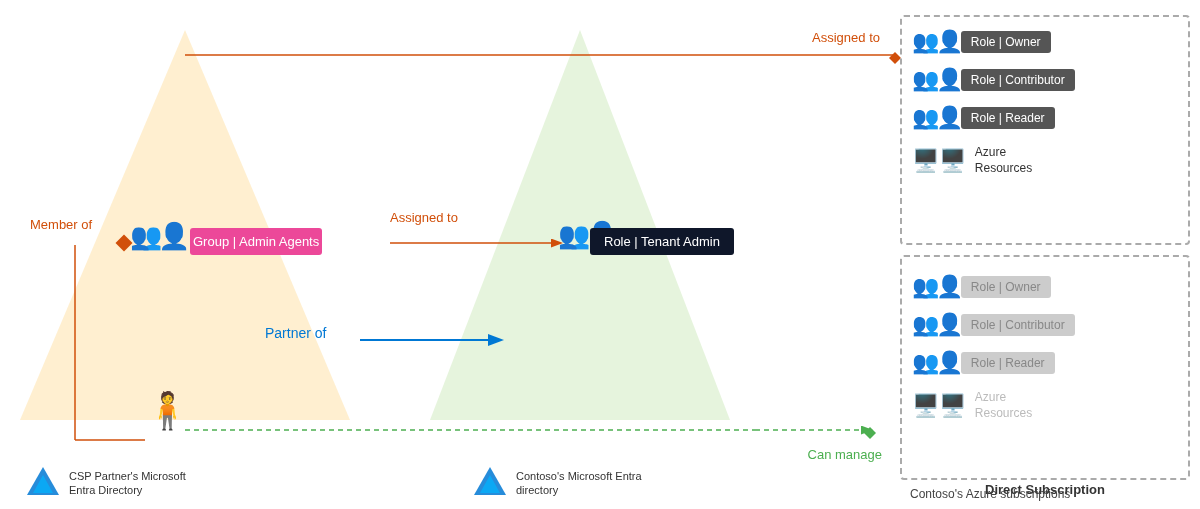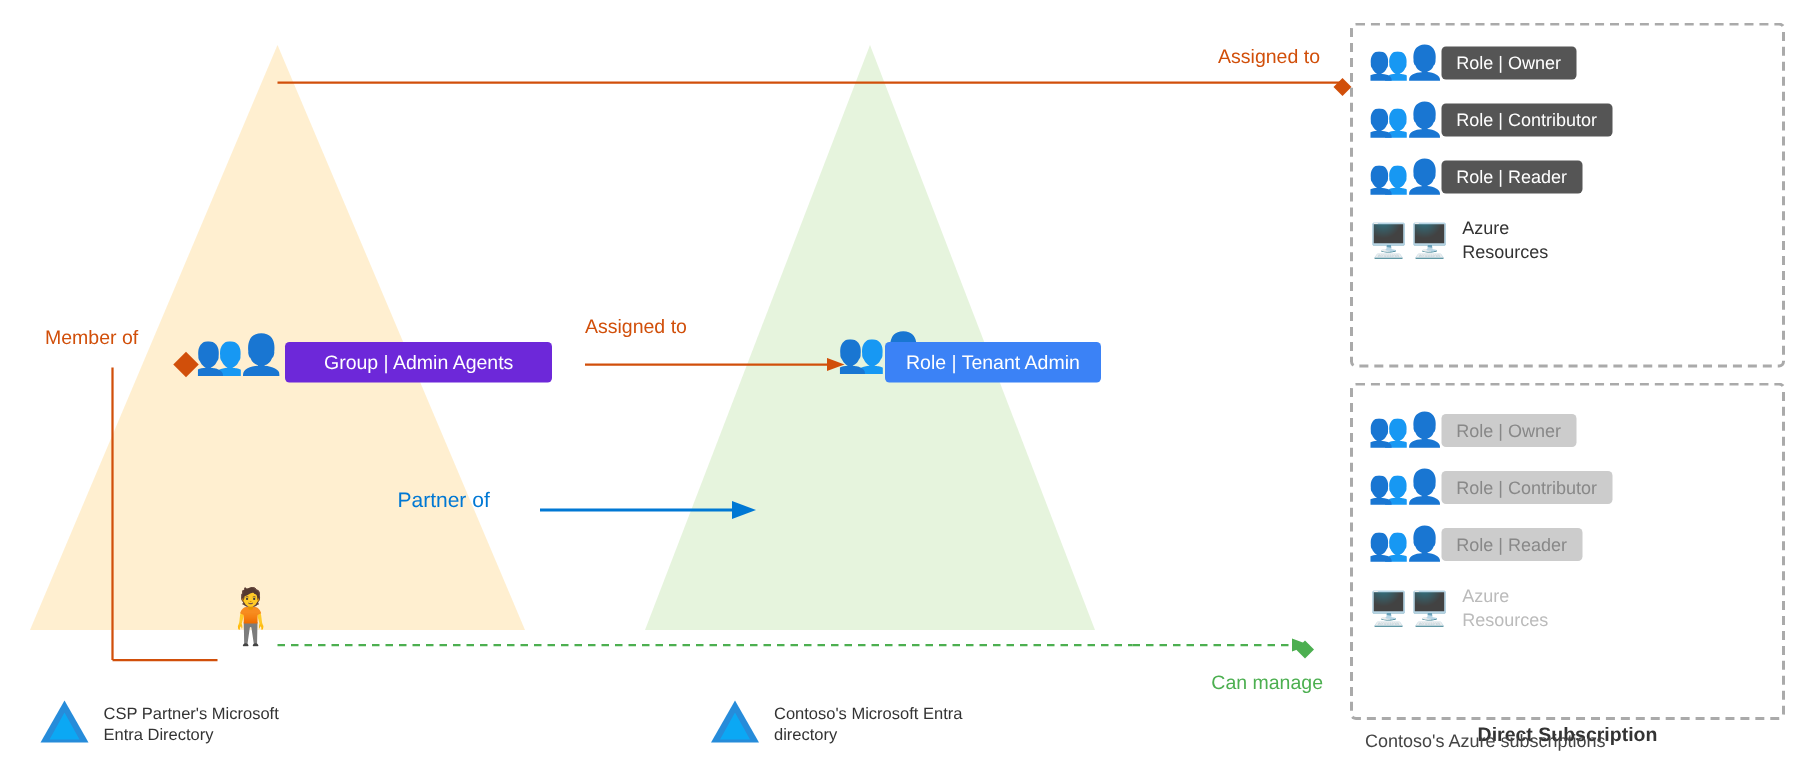--- a/index.html
+++ b/index.html
@@ -144,43 +144,43 @@
       position: absolute;
       font-size: 28px;
       color: #555;
     }
 
     
     .group-admin-label {
       position: absolute;
       left: 190px;
       top: 228px;
-      background: #6d28d9;
+      background: #ec4899;
       color: #fff;
-      padding: 6px 26px;
+      padding: 6px 3px;
       border-radius: 3px;
       font-size: 13px;
     }
 
     
     .assigned-to-mid-label {
       position: absolute;
       left: 390px;
       top: 210px;
       color: #d14f0a;
       font-size: 13px;
       font-weight: 500;
     }
 
     
     .tenant-admin-label {
       position: absolute;
       left: 590px;
       top: 228px;
-      background: #3b82f6;
+      background: #0f172a;
       color: #fff;
       padding: 6px 14px;
       border-radius: 3px;
       font-size: 13px;
     }
 
     
     .assigned-to-top-label {
       position: absolute;
       right: 320px;

